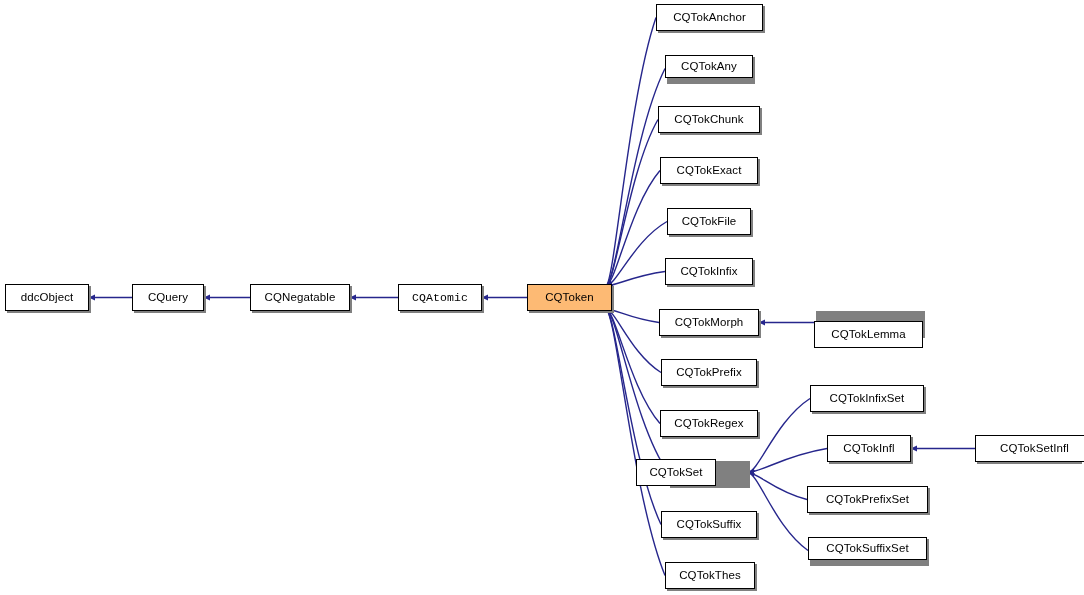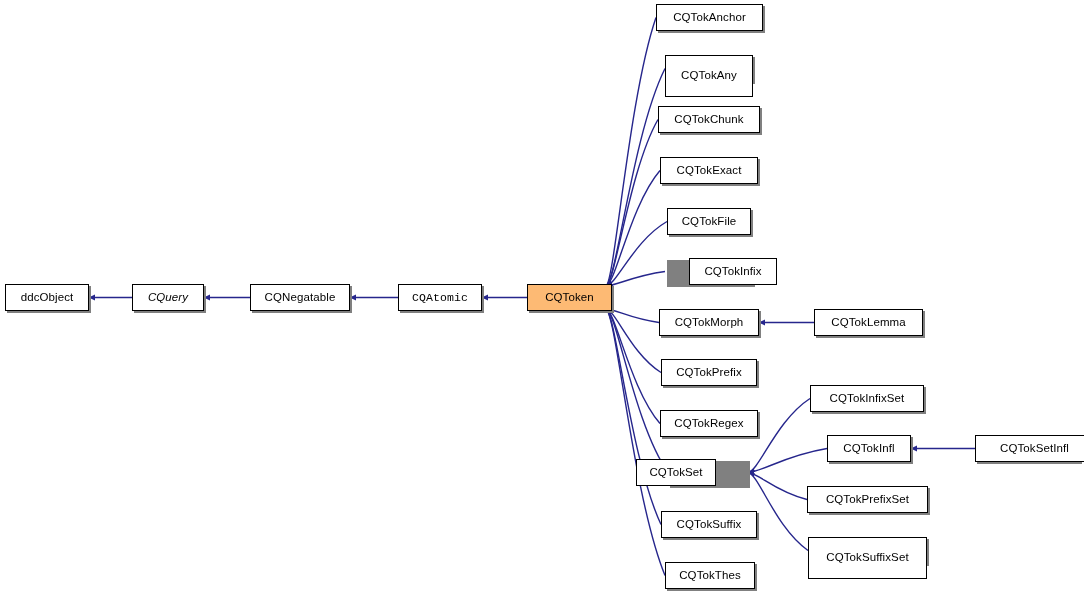--- a/index.html
+++ b/index.html
@@ -78,65 +78,65 @@
       <path d="M807,499.5 C774.55,491.4 758.62,473.04 748,472.5" fill="none" stroke="#26268c" stroke-width="1.4" marker-end="url(#arrowhead)"></path>
       <path d="M808,550.5 C775,527.1 758.8,474.06 748,472.5" fill="none" stroke="#26268c" stroke-width="1.4" marker-end="url(#arrowhead)"></path>
       <path d="M975,448.5 L911,448.5" fill="none" stroke="#26268c" stroke-width="1.4" marker-end="url(#arrowhead)"></path>
     </svg>
   <div id="node-layer">
       <div class="node-shadow" style="left: 7px; top: 286px; width: 84px; height: 27px;"></div>
       <div class="node" style="left: 5px; top: 284px; width: 84px; height: 27px;">
         <span>ddcObject</span>
       </div>
       <div class="node-shadow" style="left: 134px; top: 286px; width: 72px; height: 27px;"></div>
-      <div class="node" style="left: 132px; top: 284px; width: 72px; height: 27px; font-style: italic;">
+      <div class="node" style="left: 132px; top: 284px; width: 72px; height: 27px;">
         <span>CQuery</span>
       </div>
       <div class="node-shadow" style="left: 252px; top: 286px; width: 100px; height: 27px;"></div>
       <div class="node" style="left: 250px; top: 284px; width: 100px; height: 27px;">
         <span>CQNegatable</span>
       </div>
       <div class="node-shadow" style="left: 400px; top: 286px; width: 84px; height: 27px;"></div>
       <div class="node" style="left: 398px; top: 284px; width: 84px; height: 27px; font-family: Liberation Mono, monospace;">
         <span>CQAtomic</span>
       </div>
       <div class="node-shadow" style="left: 529px; top: 286px; width: 85px; height: 27px;"></div>
       <div class="node highlight" style="left: 527px; top: 284px; width: 85px; height: 27px;">
         <span>CQToken</span>
       </div>
       <div class="node-shadow" style="left: 658px; top: 6px; width: 107px; height: 27px;"></div>
       <div class="node" style="left: 656px; top: 4px; width: 107px; height: 27px;">
         <span>CQTokAnchor</span>
       </div>
       <div class="node-shadow" style="left: 667px; top: 57px; width: 88px; height: 27px;"></div>
-      <div class="node" style="left: 665px; top: 55px; width: 88px; height: 42px;">
+      <div class="node" style="left: 665px; top: 55px; width: 88px; height: 23px;">
         <span>CQTokAny</span>
       </div>
       <div class="node-shadow" style="left: 660px; top: 108px; width: 102px; height: 27px;"></div>
       <div class="node" style="left: 658px; top: 106px; width: 102px; height: 27px;">
         <span>CQTokChunk</span>
       </div>
       <div class="node-shadow" style="left: 662px; top: 159px; width: 98px; height: 27px;"></div>
       <div class="node" style="left: 660px; top: 157px; width: 98px; height: 27px;">
         <span>CQTokExact</span>
       </div>
       <div class="node-shadow" style="left: 669px; top: 210px; width: 84px; height: 27px;"></div>
       <div class="node" style="left: 667px; top: 208px; width: 84px; height: 27px;">
         <span>CQTokFile</span>
       </div>
       <div class="node-shadow" style="left: 667px; top: 260px; width: 88px; height: 27px;"></div>
-      <div class="node" style="left: 665px; top: 258px; width: 88px; height: 27px; margin-left: 24px;">
+      <div class="node" style="left: 665px; top: 258px; width: 88px; height: 27px;">
         <span>CQTokInfix</span>
       </div>
       <div class="node-shadow" style="left: 661px; top: 311px; width: 100px; height: 27px;"></div>
       <div class="node" style="left: 659px; top: 309px; width: 100px; height: 27px;">
         <span>CQTokMorph</span>
       </div>
       <div class="node-shadow" style="left: 816px; top: 311px; width: 109px; height: 27px;"></div>
-      <div class="node" style="left: 814px; top: 309px; width: 109px; height: 27px; text-align: center;">
+      <div class="node" style="left: 814px; top: 321px; width: 109px; height: 27px; text-align: center;">
         <span>CQTokLemma</span>
       </div>
       <div class="node-shadow" style="left: 663px; top: 361px; width: 96px; height: 27px;"></div>
       <div class="node" style="left: 661px; top: 359px; width: 96px; height: 27px;">
         <span>CQTokPrefix</span>
       </div>
       <div class="node-shadow" style="left: 662px; top: 412px; width: 98px; height: 27px;"></div>
       <div class="node" style="left: 660px; top: 410px; width: 98px; height: 27px;">
         <span>CQTokRegex</span>
       </div>
@@ -158,21 +158,21 @@
       </div>
       <div class="node-shadow" style="left: 809px; top: 488px; width: 121px; height: 27px;"></div>
       <div class="node" style="left: 807px; top: 486px; width: 121px; height: 27px;">
         <span>CQTokPrefixSet</span>
       </div>
       <div class="node-shadow" style="left: 663px; top: 513px; width: 96px; height: 27px;"></div>
       <div class="node" style="left: 661px; top: 511px; width: 96px; height: 27px;">
         <span>CQTokSuffix</span>
       </div>
       <div class="node-shadow" style="left: 810px; top: 539px; width: 119px; height: 27px;"></div>
-      <div class="node" style="left: 808px; top: 537px; width: 119px; height: 42px;">
+      <div class="node" style="left: 808px; top: 537px; width: 119px; height: 23px;">
         <span>CQTokSuffixSet</span>
       </div>
       <div class="node-shadow" style="left: 667px; top: 564px; width: 90px; height: 27px;"></div>
       <div class="node" style="left: 665px; top: 562px; width: 90px; height: 27px;">
         <span>CQTokThes</span>
       </div>
     </div>
 </div>
 
 </body></html>

